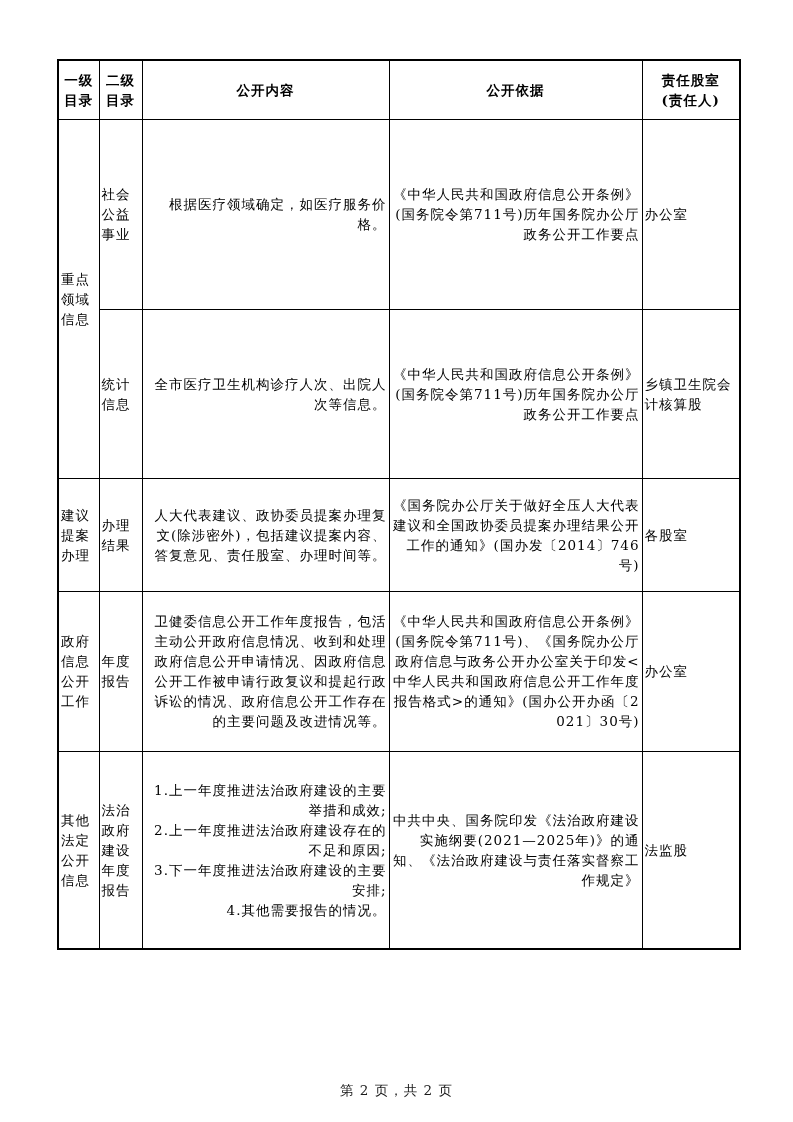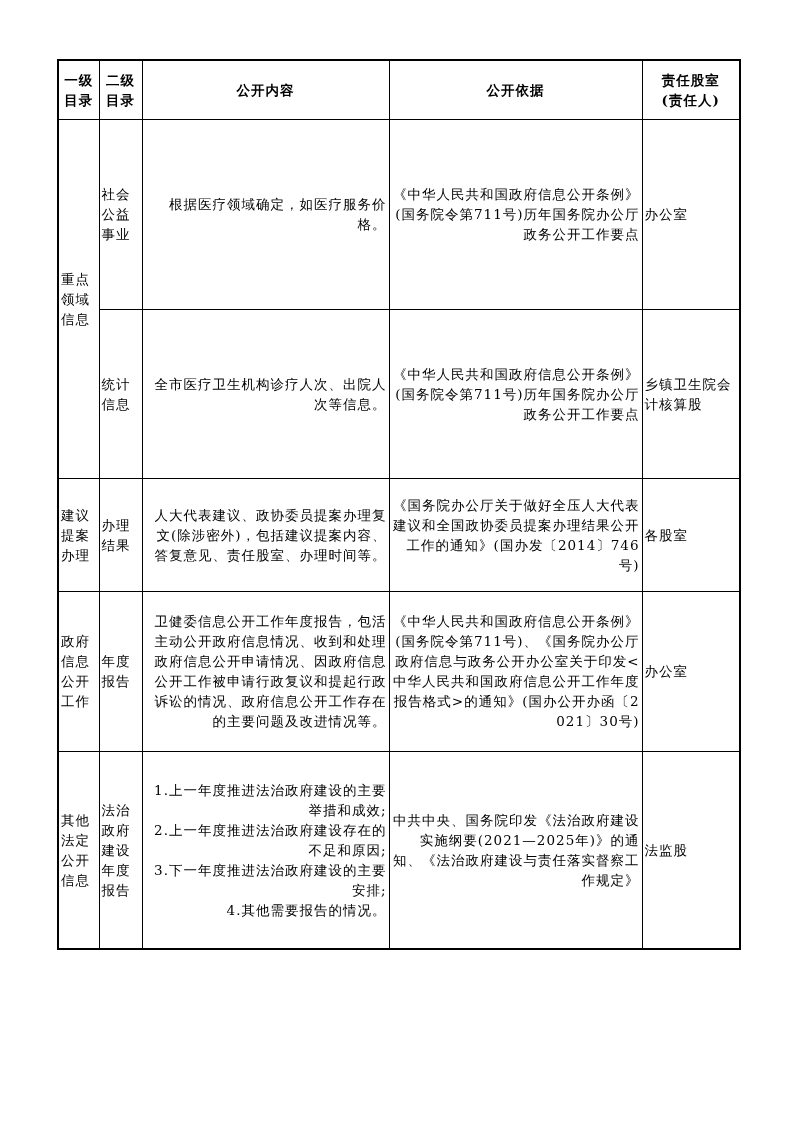--- a/index.html
+++ b/index.html
@@ -136,14 +136,15 @@
         <td class="col-content pre">1.上一年度推进法治政府建设的主要举措和成效;
 2.上一年度推进法治政府建设存在的不足和原因;
 3.下一年度推进法治政府建设的主要安排;
 4.其他需要报告的情况。</td>
         <td class="col-basis">中共中央、国务院印发《法治政府建设实施纲要(2021—2025年)》的通知、《法治政府建设与责任落实督察工作规定》</td>
         <td class="col-dept">法监股</td>
       </tr>
     </tbody>
   </table>
 
+  <div class="page-footer">第 2 页，共 2 页</div>
 
 </div>
 
 </body></html>

